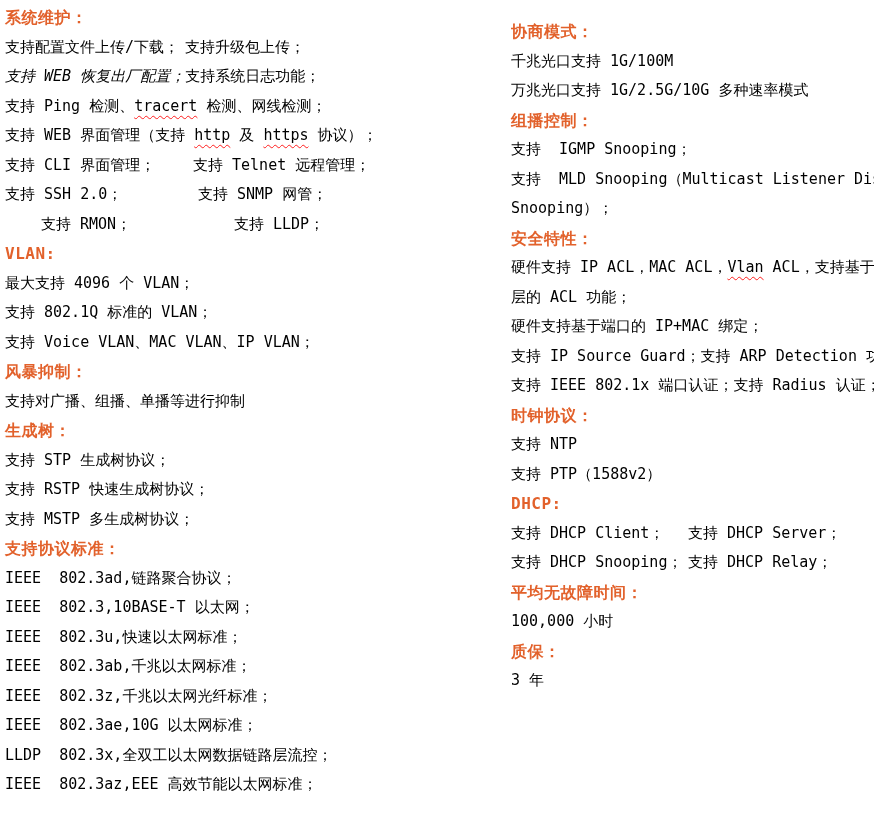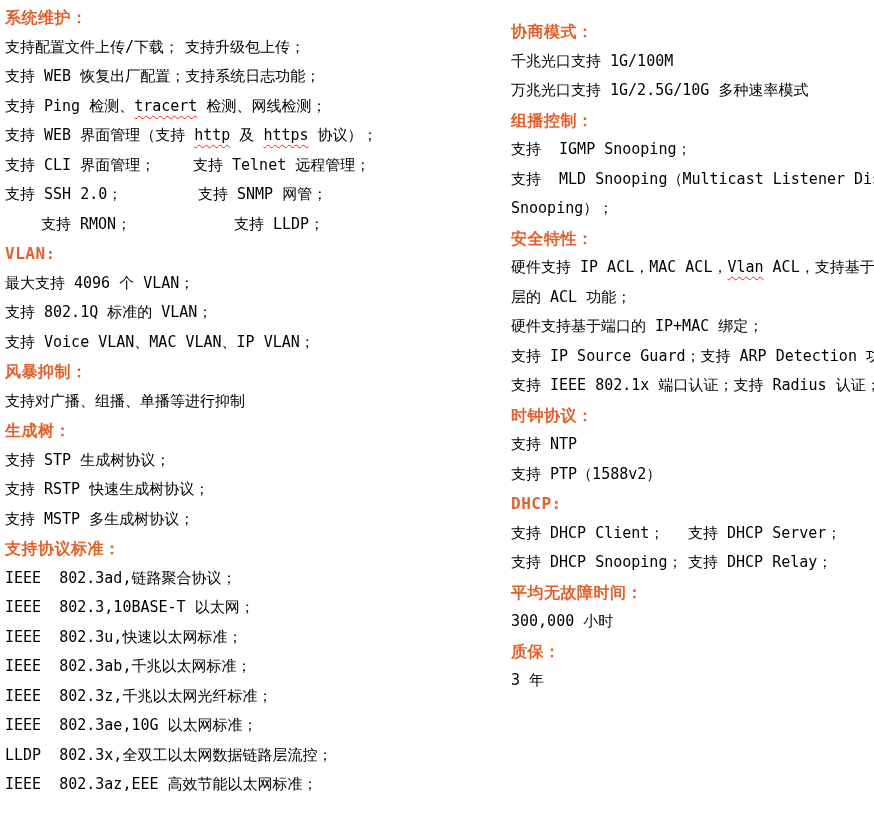--- a/index.html
+++ b/index.html
@@ -38,21 +38,21 @@
   }
 </style>
 </head>
 <body>
 
 <div class="doc">
   <div class="col col-left">
       <div class="section">
         <div class="heading">系统维护：</div>
         <div class="line"><span class="tabbed" style="min-width: 180px;">支持配置文件上传/下载；</span><span>支持升级包上传；</span></div>
-        <div class="line"><span class="tabbed" style="min-width: 180px;">支持 WEB 恢复出厂配置；</span><span>支持系统日志功能；</span></div>
+        <div class="line"><span class="tabbed" style="min-width: 180px; font-style: italic;">支持 WEB 恢复出厂配置；</span><span>支持系统日志功能；</span></div>
         <div class="line"><span>支持 Ping 检测、</span><span class="sq">tracert</span><span> 检测、网线检测；</span></div>
         <div class="line"><span>支持 WEB 界面管理（支持 </span><span class="sq">http</span><span> 及 </span><span class="sq">https</span><span> 协议）；</span></div>
         <div class="line"><span class="tabbed" style="min-width: 188px;">支持 CLI 界面管理；</span><span>支持 Telnet 远程管理；</span></div>
         <div class="line"><span class="tabbed" style="min-width: 193px;">支持 SSH 2.0；</span><span>支持 SNMP 网管；</span></div>
         <div class="line"><span class="tabbed" style="min-width: 193px; margin-left: 36px;">支持 RMON；</span><span>支持 LLDP；</span></div>
       </div>
       <div class="section">
         <div class="heading">VLAN:</div>
         <div class="line"><span>最大支持 4096 个 VLAN；</span></div>
         <div class="line"><span>支持 802.1Q 标准的 VLAN；</span></div>
@@ -103,20 +103,20 @@
         <div class="line"><span>支持 NTP</span></div>
         <div class="line"><span>支持 PTP（1588v2）</span></div>
       </div>
       <div class="section">
         <div class="heading">DHCP:</div>
         <div class="line"><span class="tabbed" style="min-width: 177px;">支持 DHCP Client；</span><span>支持 DHCP Server；</span></div>
         <div class="line"><span class="tabbed" style="min-width: 177px;">支持 DHCP Snooping；</span><span>支持 DHCP Relay；</span></div>
       </div>
       <div class="section">
         <div class="heading">平均无故障时间：</div>
-        <div class="line"><span>300,000 小时</span></div>
+        <div class="line"><span>100,000 小时</span></div>
       </div>
       <div class="section">
         <div class="heading">质保：</div>
         <div class="line"><span>3 年</span></div>
       </div>
     </div>
 </div>
 
 </body></html>

